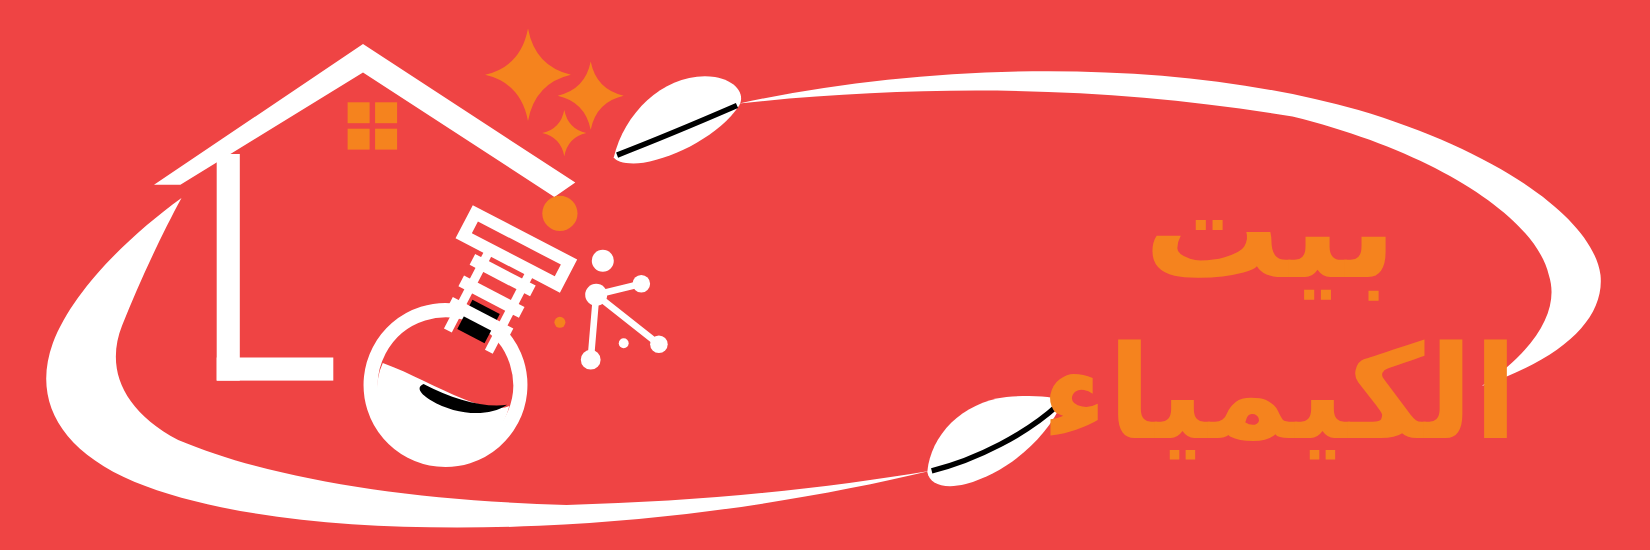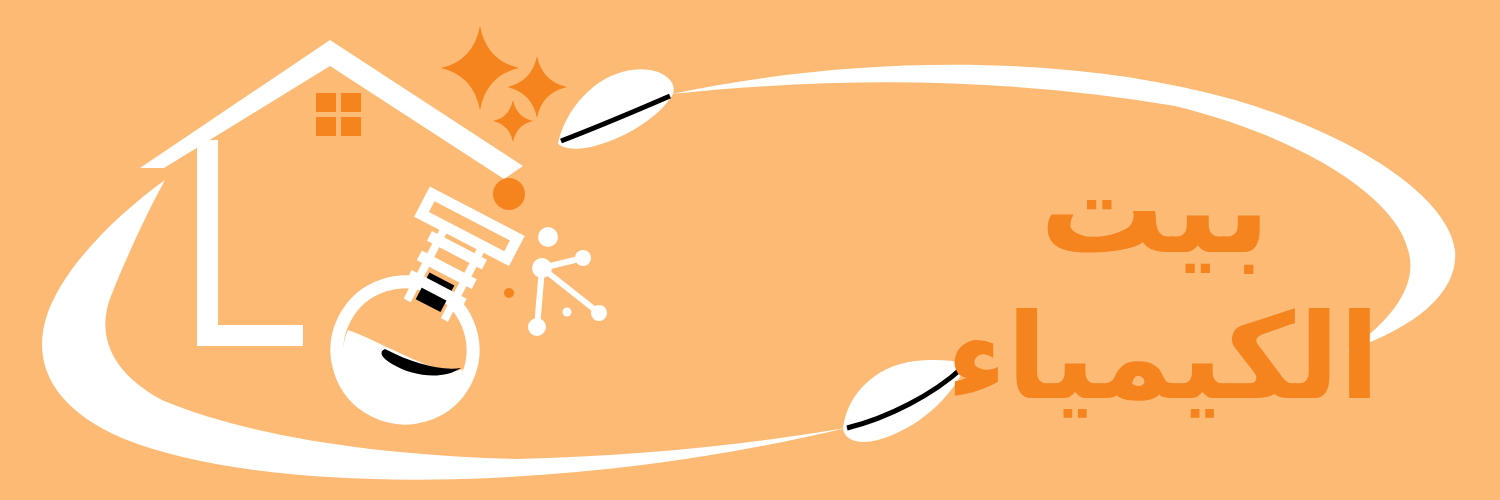--- a/index.html
+++ b/index.html
@@ -1,16 +1,16 @@
 <!DOCTYPE html>
 <html><head>
 <meta charset="utf-8">
 <style>
   html,body{margin:0;padding:0;background:#000;}
-  .stage{position:relative;width:1500px;height:500px;background:#fdba74;overflow:hidden;}
+  .stage{position:relative;width:1500px;height:500px;background:#ef4444;overflow:hidden;}
   .stage svg{display:block;width:1500px;height:500px;}
   .brand-text{font-family:"DejaVu Sans",sans-serif;font-weight:bold;}
 </style>
 </head>
 <body>
 
 <div class="stage">
   <svg viewBox="0 0 1500 500" xmlns="http://www.w3.org/2000/svg">
 
     <g>

